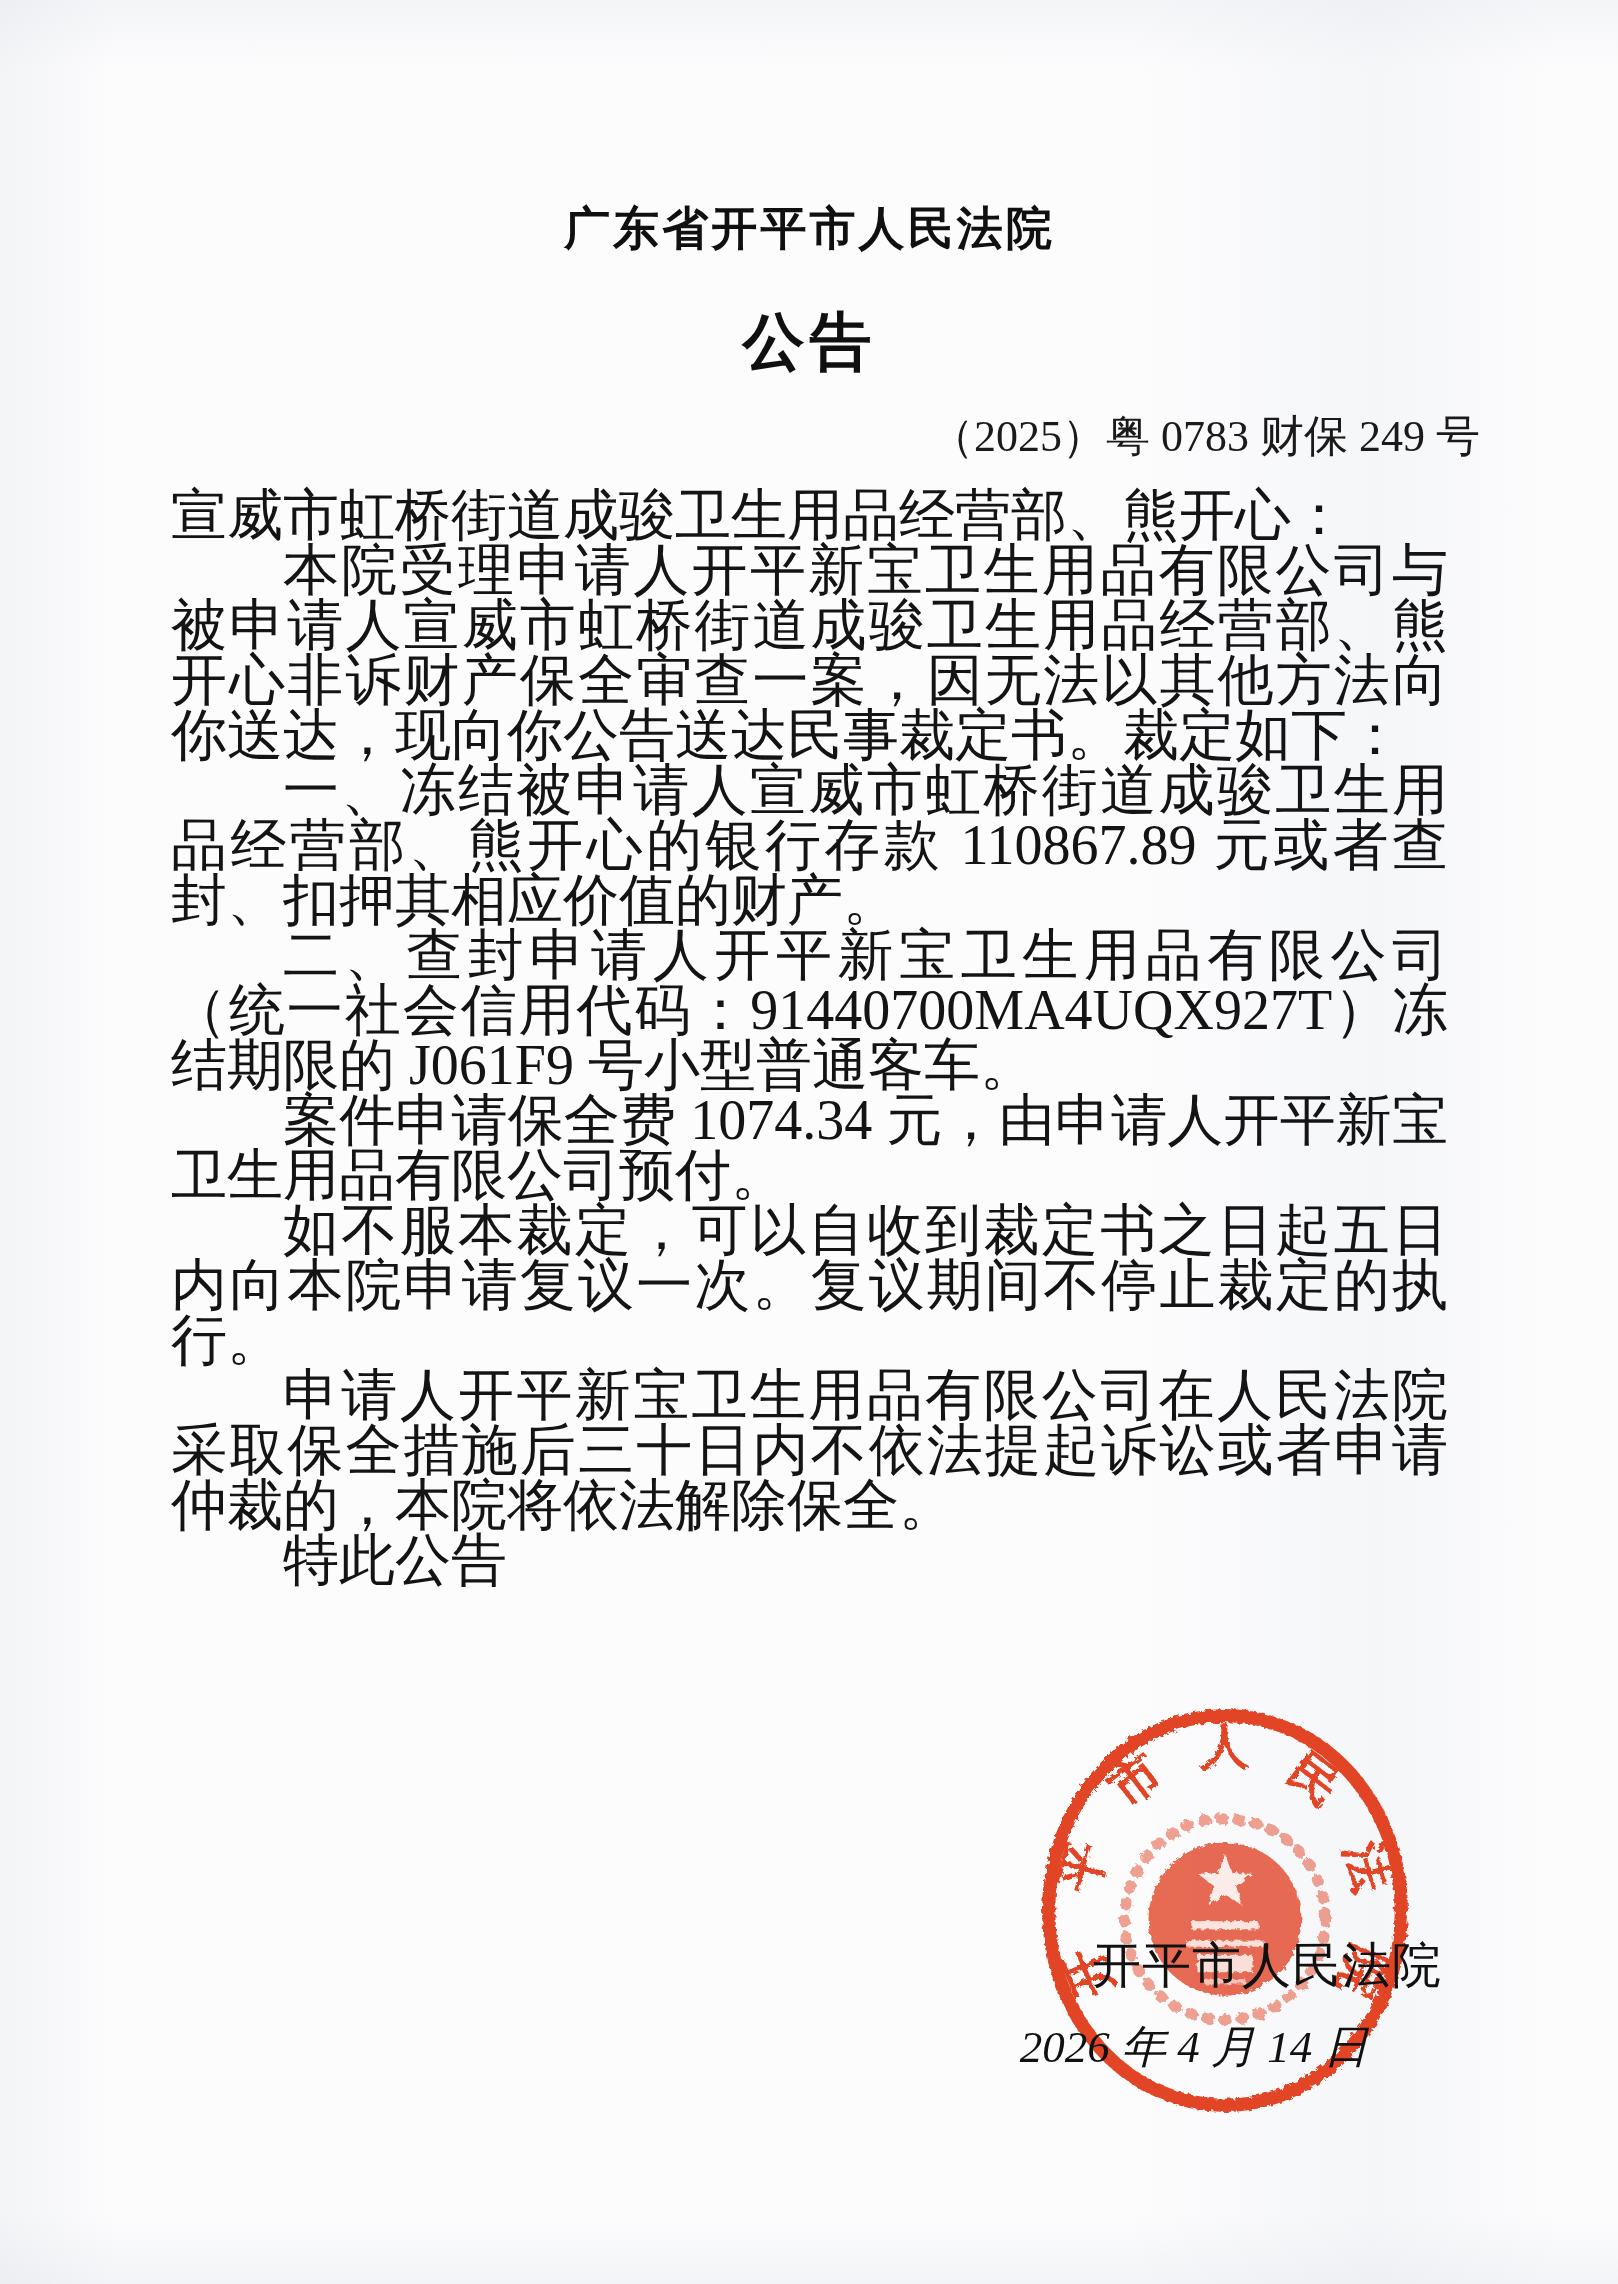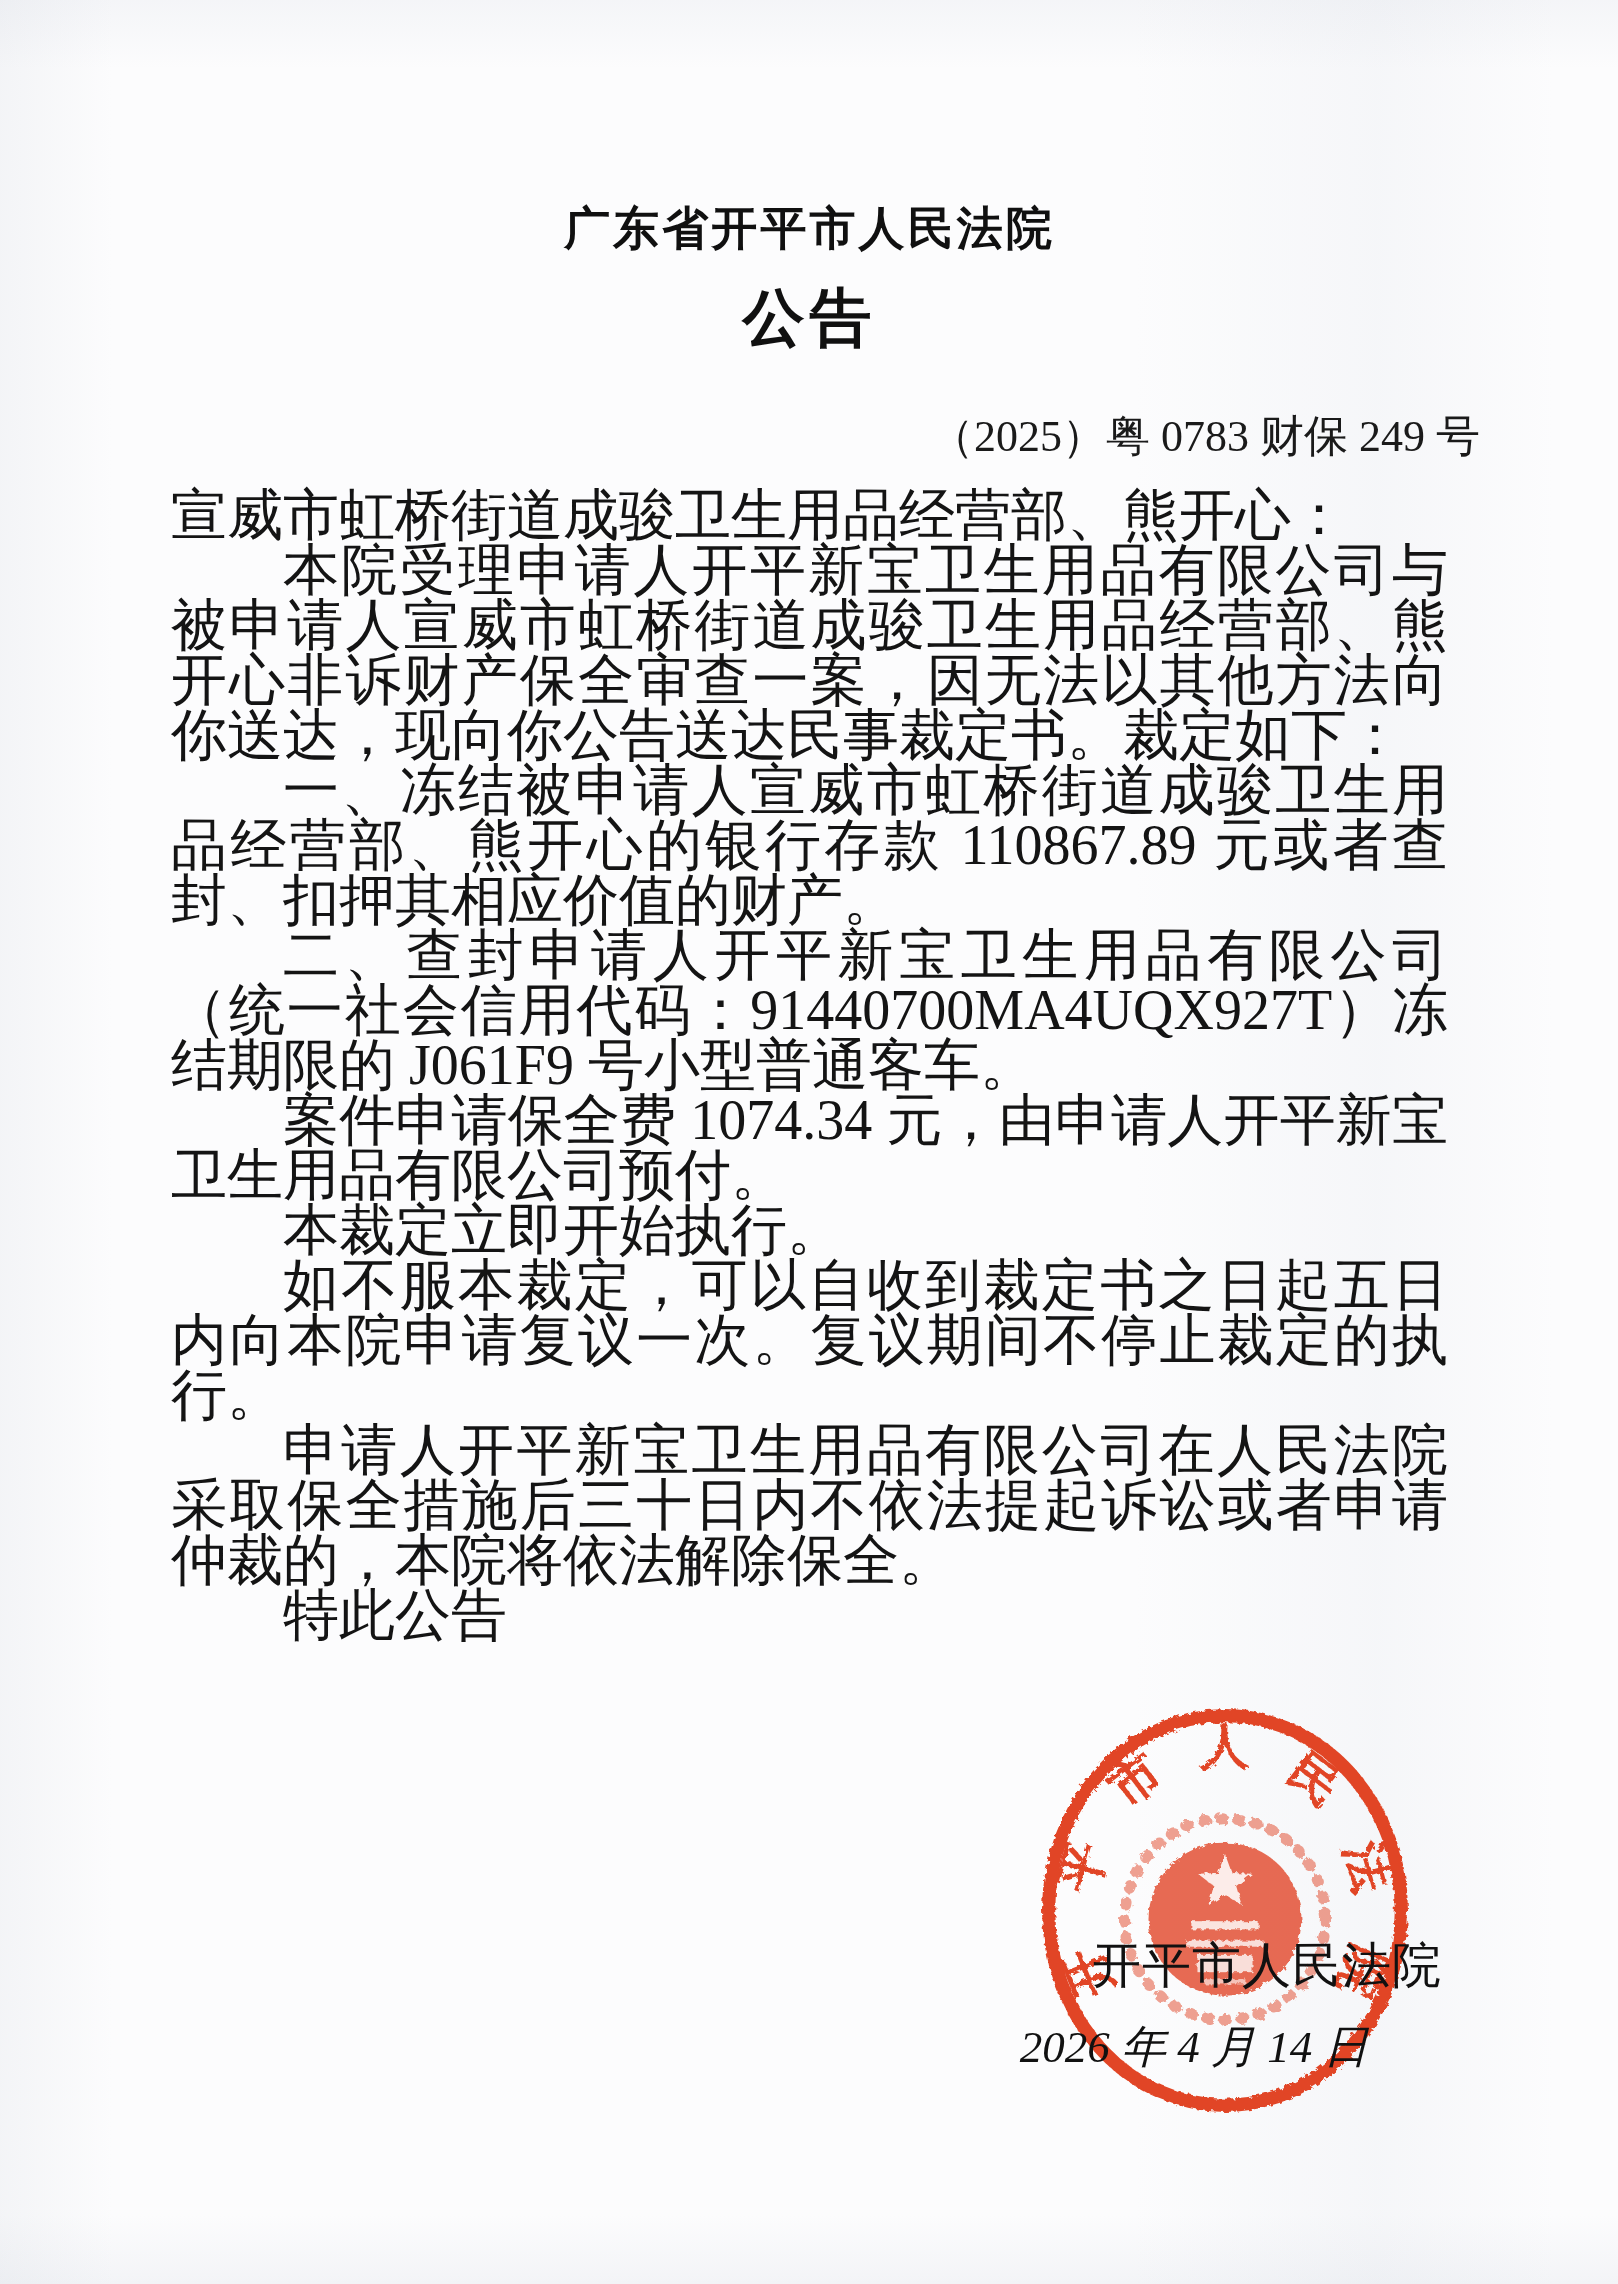--- a/index.html
+++ b/index.html
@@ -19,21 +19,21 @@
     position:absolute; top:198px; left:0; width:100%;
     text-align:center;
     font-family:"Liberation Sans", sans-serif;
     font-weight:700;
     font-size:46px;
     letter-spacing:3.1px;
     color:#101010;
     white-space:nowrap;
   }
   .doc-subtitle{
-    position:absolute; top:276px; left:0; width:100%;
+    position:absolute; top:300px; left:0; width:100%;
     text-align:center;
     font-family:"Liberation Sans", sans-serif;
     font-weight:700;
     font-size:62px;
     letter-spacing:5.1px;
     color:#101010;
     white-space:nowrap;
   }
   .case-number{
     position:absolute; top:407px; right:139px;
@@ -88,21 +88,20 @@
   <div class="doc-subtitle">公告</div>
 
   <div class="case-number">（2025）粤 0783 财保 249 号</div>
 
   <div class="doc-body">
     <p class="salutation">宣威市虹桥街道成骏卫生用品经营部、熊开心：</p>
     <p>本院受理申请人开平新宝卫生用品有限公司与被申请人宣威市虹桥街道成骏卫生用品经营部、熊开心非诉财产保全审查一案，因无法以其他方法向你送达，现向你公告送达民事裁定书。裁定如下：</p>
       <p>一、冻结被申请人宣威市虹桥街道成骏卫生用品经营部、熊开心的银行存款 110867.89 元或者查封、扣押其相应价值的财产。</p>
       <p>二、查封申请人开平新宝卫生用品有限公司（统一社会信用代码：91440700MA4UQX927T）冻结期限的 J061F9 号小型普通客车。</p>
       <p>案件申请保全费 1074.34 元，由申请人开平新宝卫生用品有限公司预付。</p>
-      <p>本裁定立即开始执行。</p>
       <p>如不服本裁定，可以自收到裁定书之日起五日内向本院申请复议一次。复议期间不停止裁定的执行。</p>
       <p>申请人开平新宝卫生用品有限公司在人民法院采取保全措施后三十日内不依法提起诉讼或者申请仲裁的，本院将依法解除保全。</p>
       <p>特此公告</p>
   </div>
 
   <div class="seal">
     <svg viewBox="0 0 748 814" xmlns="http://www.w3.org/2000/svg">
       <defs>
         <filter id="stampRough" x="-6%" y="-6%" width="112%" height="112%">
           <feTurbulence type="fractalNoise" baseFrequency="0.11 0.11" numOctaves="2" seed="7" result="n"></feTurbulence>

